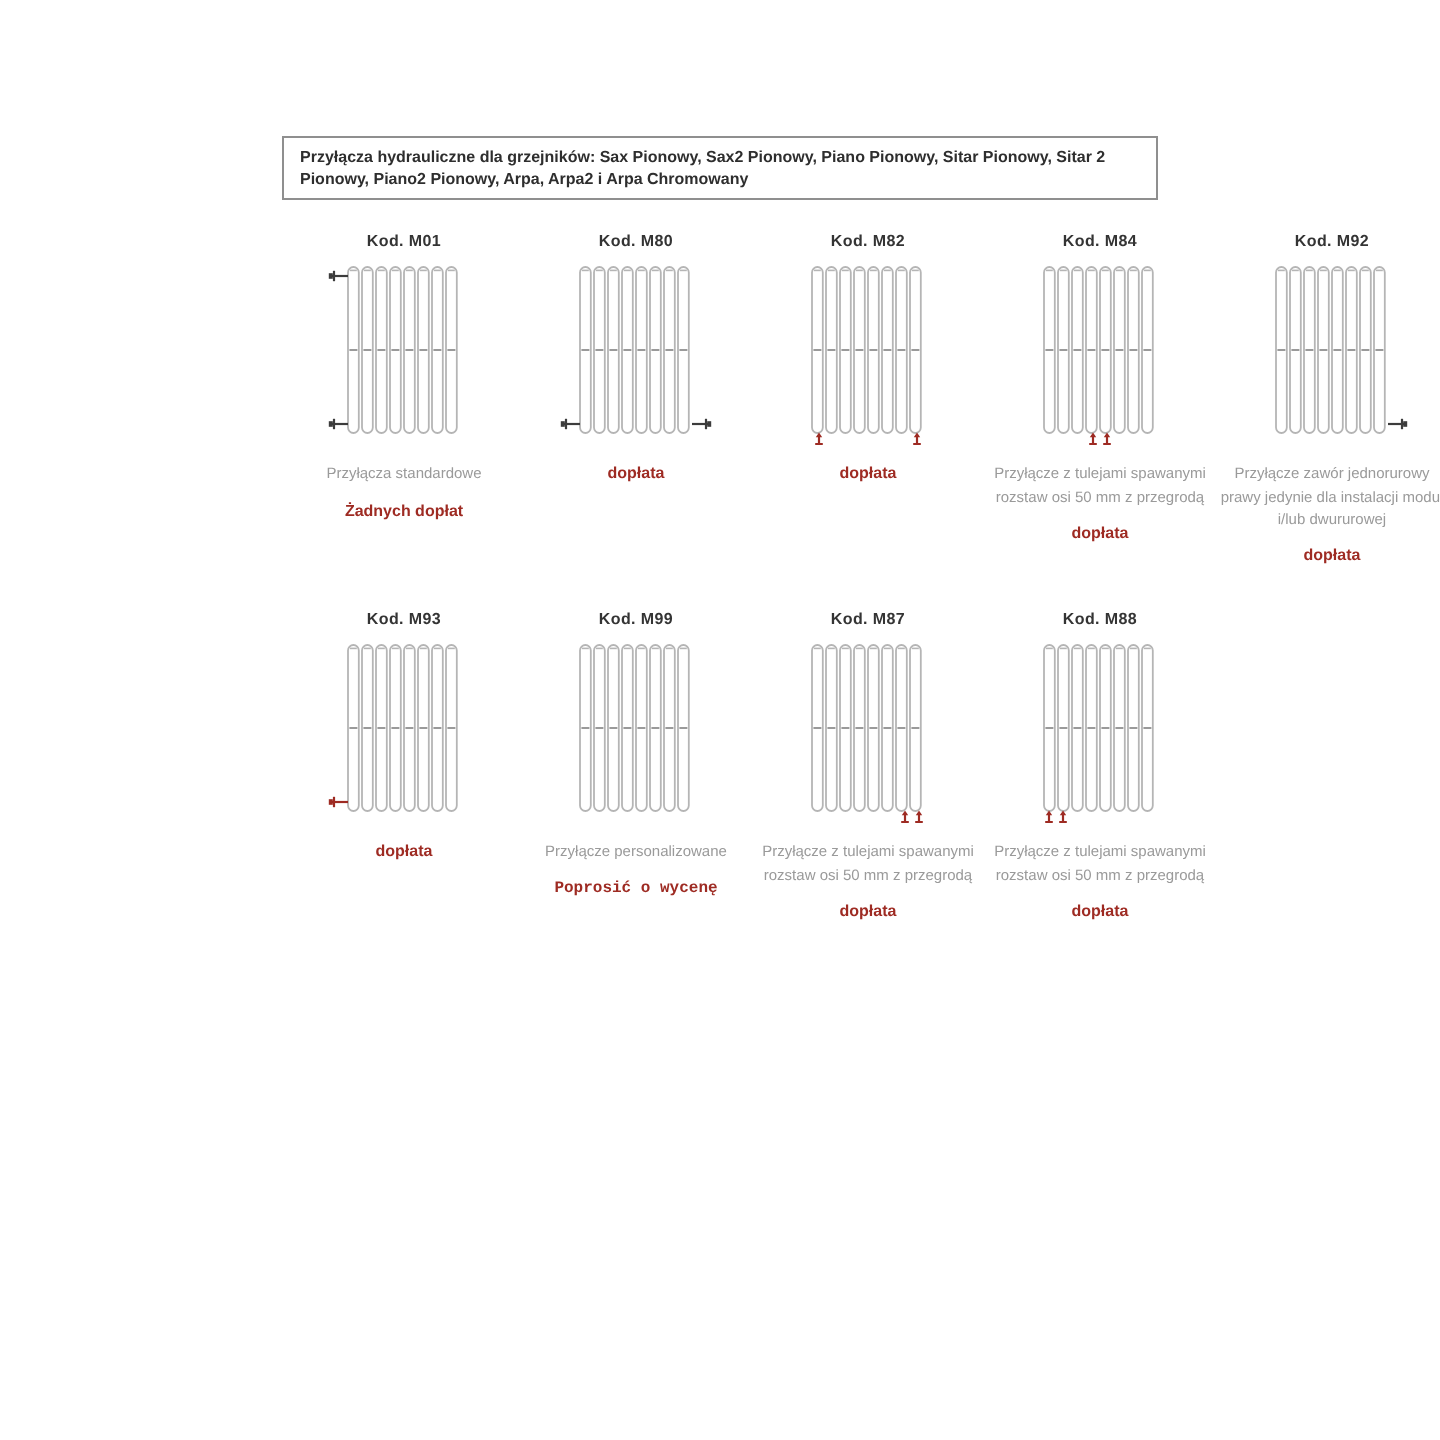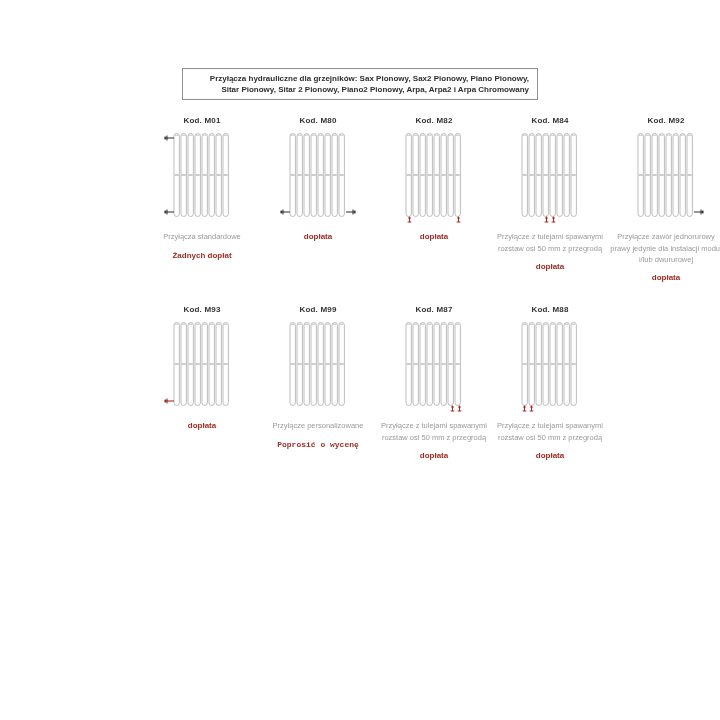--- a/index.html
+++ b/index.html
@@ -3,25 +3,25 @@
 <meta charset="utf-8">
 <style>
   html,body { margin:0; padding:0; }
   body {
     width:720px; height:720px;
     background:#ffffff;
     font-family:"Liberation Sans", sans-serif;
     overflow:hidden;
   }
   .title-box {
-    width:356px;
+    width:438px;
     margin:68px auto 0;
     border:1px solid #8f8f8f;
     padding:4px 8px;
-    text-align:right;
+    text-align:left;
     font-weight:bold;
     font-size:8px;
     line-height:1.4;
     color:#2e2e2e;
     box-sizing:border-box;
   }
   .grid {
     width:432px;
     margin:16px auto 0;
     display:grid;

